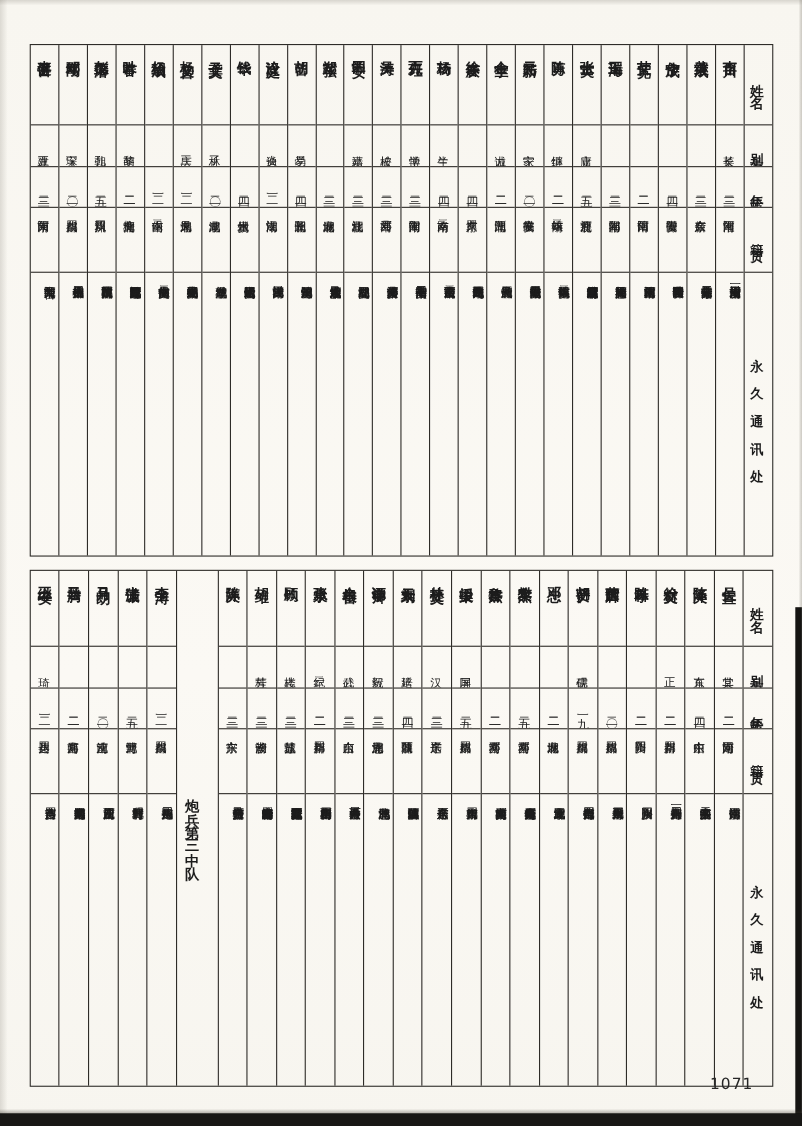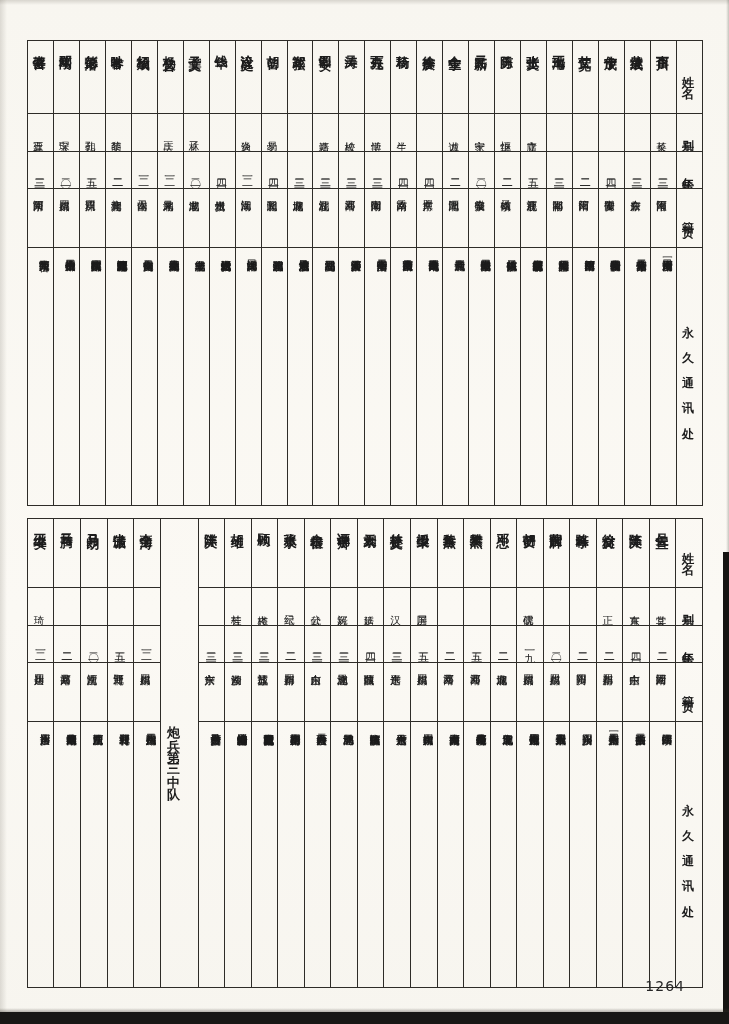--- a/index.html
+++ b/index.html
@@ -439,21 +439,21 @@
       </div>
       <div class="col">
         <div class="cell name">王继安</div>
         <div class="cell alias">琦</div>
         <div class="cell age">二一</div>
         <div class="cell origin">四川达县</div>
         <div class="cell address">四川达县河市乡</div>
       </div>
     </section>
 
-  <div class="page-number">1264</div>
+  <div class="page-number">1071</div>
 
   <div class="edge-top-soft"></div>
   <div class="edge-left-soft"></div>
   <div class="edge-right-soft"></div>
   <div class="edge-right"></div>
   <div class="edge-bottom-soft"></div>
   <div class="edge-bottom"></div>
 </div>
 
 </body></html>

